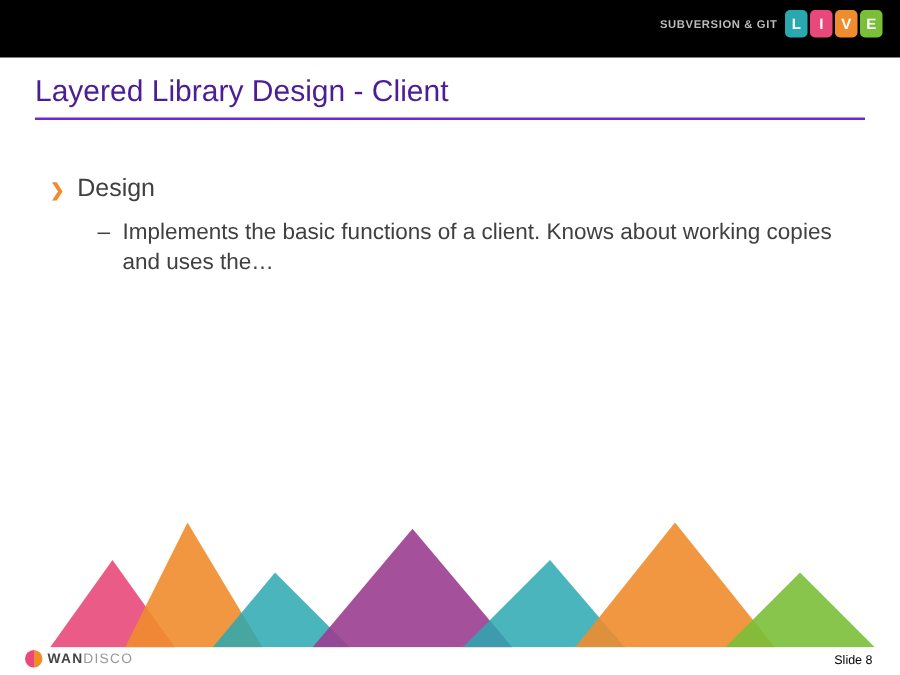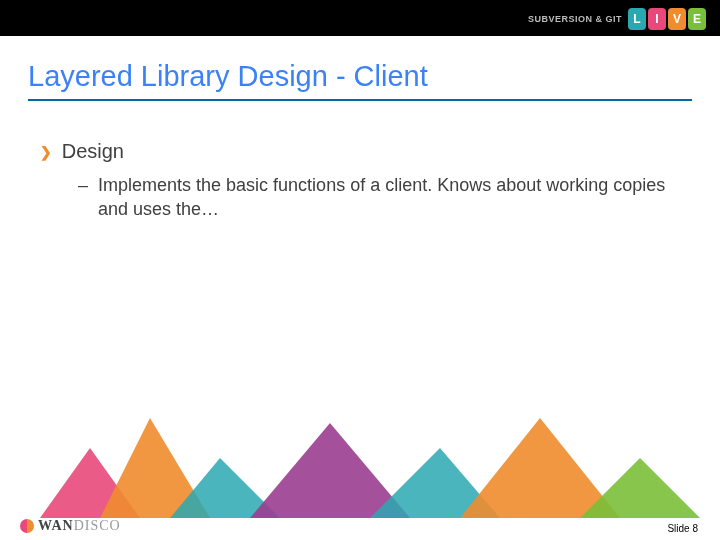--- a/index.html
+++ b/index.html
@@ -1,38 +1,38 @@
 <!DOCTYPE html>
 <html><head>
 <meta charset="utf-8">
 <style>
   * { margin: 0; padding: 0; box-sizing: border-box; }
   html, body { width: 720px; height: 540px; font-family: Arial, Helvetica, sans-serif; background: #fff; overflow: hidden; }
   .slide { position: relative; width: 720px; height: 540px; background: #fff; }
 
   
-  .topbar { position: absolute; top: 0; left: 0; right: 0; height: 36px; background: #000; }
+  .topbar { position: absolute; top: 0; left: 0; right: 0; height: 46px; background: #000; }
   .toplogo { position: absolute; top: 8px; right: 14px; display: flex; align-items: center; gap: 6px; }
   .toplogo-text { font-size: 9px; font-weight: 700; letter-spacing: 0.5px; color: #bbb; }
   .live { display: flex; gap: 2px; }
   .live span {
     display: inline-flex; align-items: center; justify-content: center;
     width: 18px; height: 22px; border-radius: 4px; color: #fff;
     font-weight: 700; font-size: 12px; font-family: Arial, sans-serif;
   }
   .live .l { background: #2aa8b0; }
   .live .i { background: #e8497a; }
   .live .v { background: #f08c2e; }
   .live .e { background: #7abf3a; }
 
   
   .title {
     position: absolute; top: 60px; left: 28px; right: 28px;
-    font-size: 29px; font-weight: 400; color: #3b82f6;
-    border-bottom: 2px solid #0369a1; padding-bottom: 6px;
+    font-size: 24px; font-weight: 400; color: #4c1d95;
+    border-bottom: 2px solid #6d28d9; padding-bottom: 6px;
   }
 
   
   .body { position: absolute; top: 140px; left: 40px; right: 30px; color: #404040; }
   .bullet-chevron { display: flex; align-items: flex-start; gap: 10px; font-size: 20px; margin-bottom: 10px; }
   .chev { color: #f08c2e; font-size: 14px; margin-top: 4px; font-weight: 700; }
   .sub { margin-left: 38px; font-size: 18px; color: #404040; display: flex; gap: 10px; line-height: 1.35; }
   .sub .dash { flex: 0 0 auto; }
 
   
@@ -48,21 +48,21 @@
   .footer-right {
     position: absolute; right: 22px; bottom: 6px; font-size: 10px; color: #000;
   }
 
   
   .wandisco { position: absolute; left: 20px; bottom: 6px; display: flex; align-items: center; gap: 4px; }
   .wandisco .dot {
     width: 14px; height: 14px; border-radius: 50%;
     background: conic-gradient(#f08c2e 0 180deg, #e8497a 180deg 360deg);
   }
-  .wandisco .txt { font-size: 14px; font-weight: 700; letter-spacing: 1px; color: #444; font-family: Liberation Serif, serif; }
+  .wandisco .txt { font-size: 11px; font-weight: 700; letter-spacing: 1px; color: #444; }
   .wandisco .dis { color: #999; font-weight: 400; }
 </style>
 </head>
 <body>
 
 <div class="slide">
 
   <div class="topbar">
     <div class="toplogo">
       <span class="toplogo-text">SUBVERSION &amp; GIT</span>

